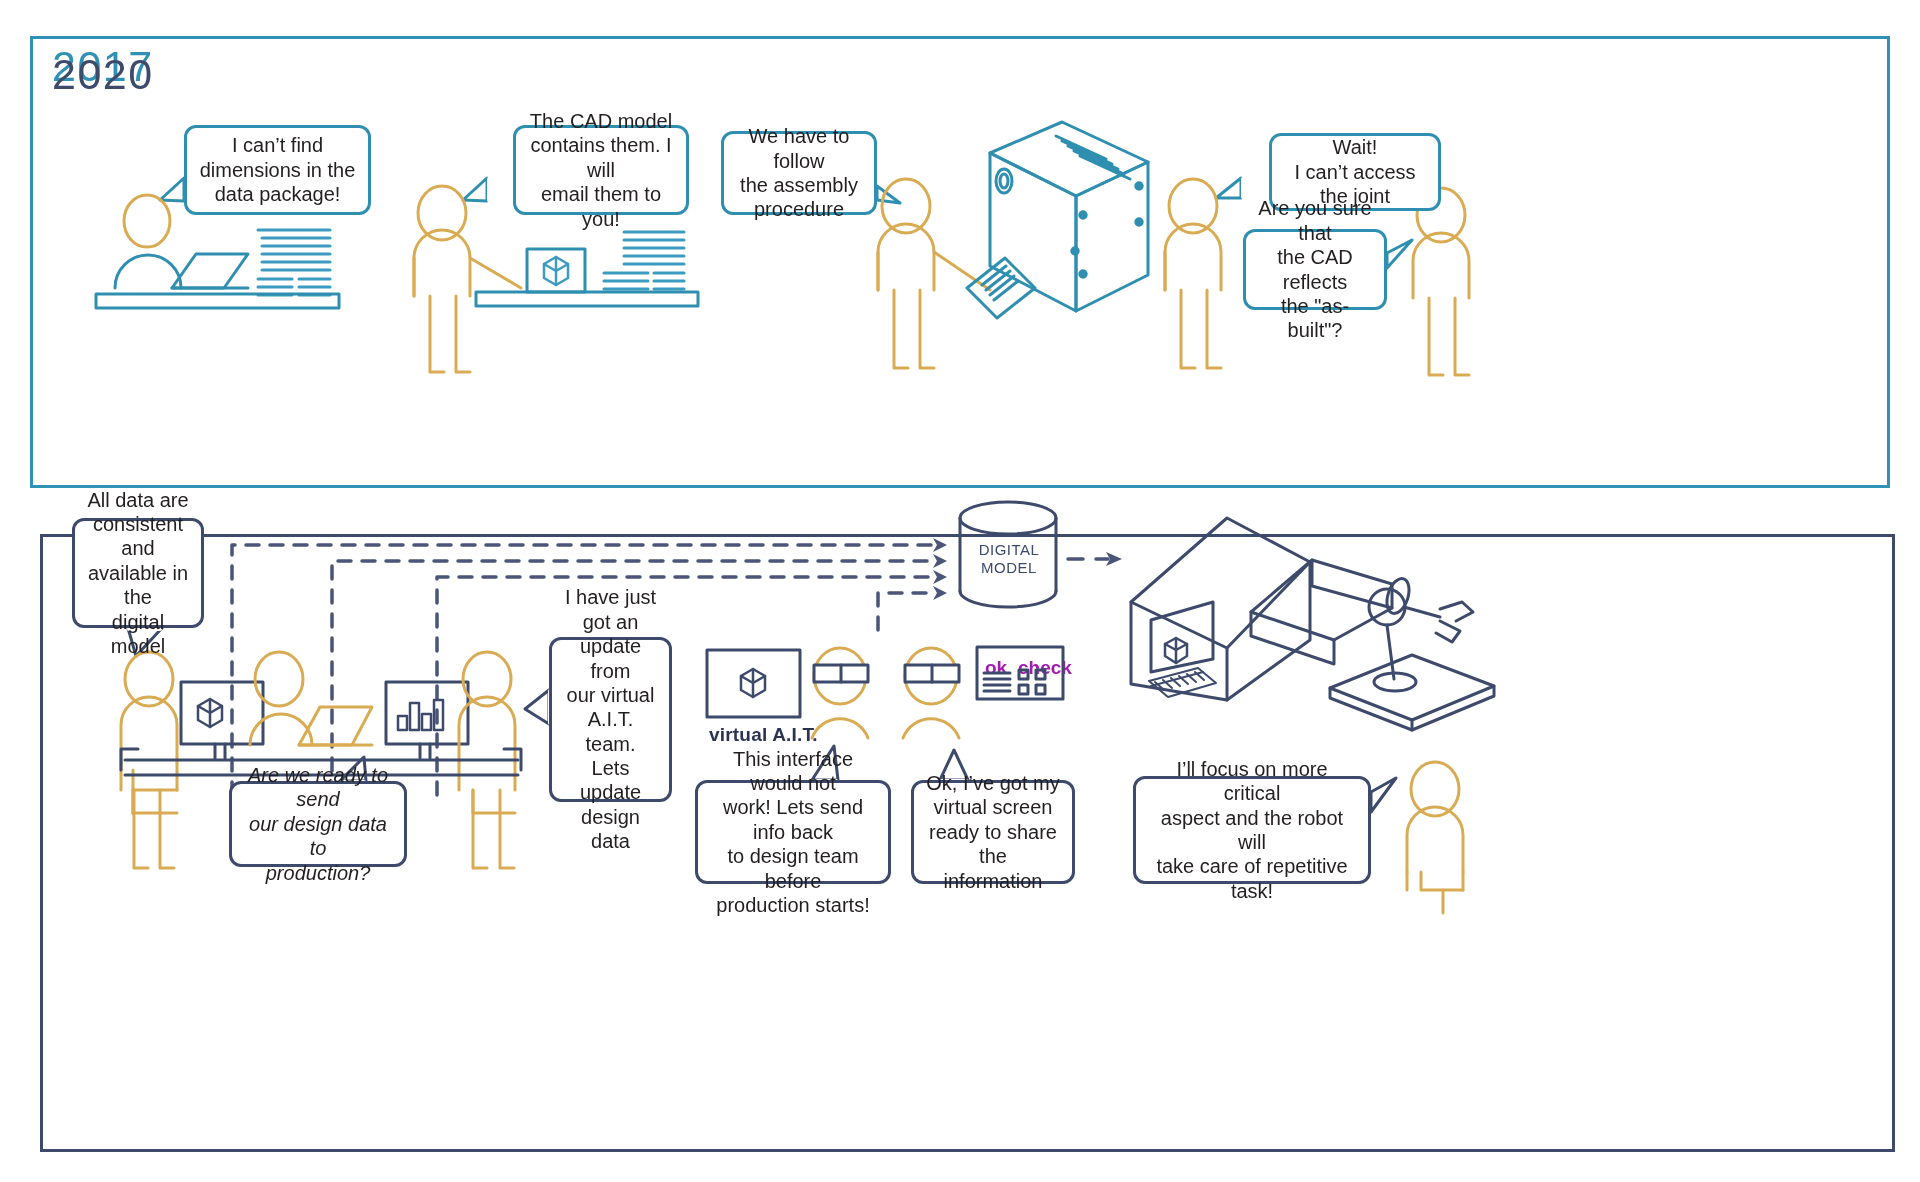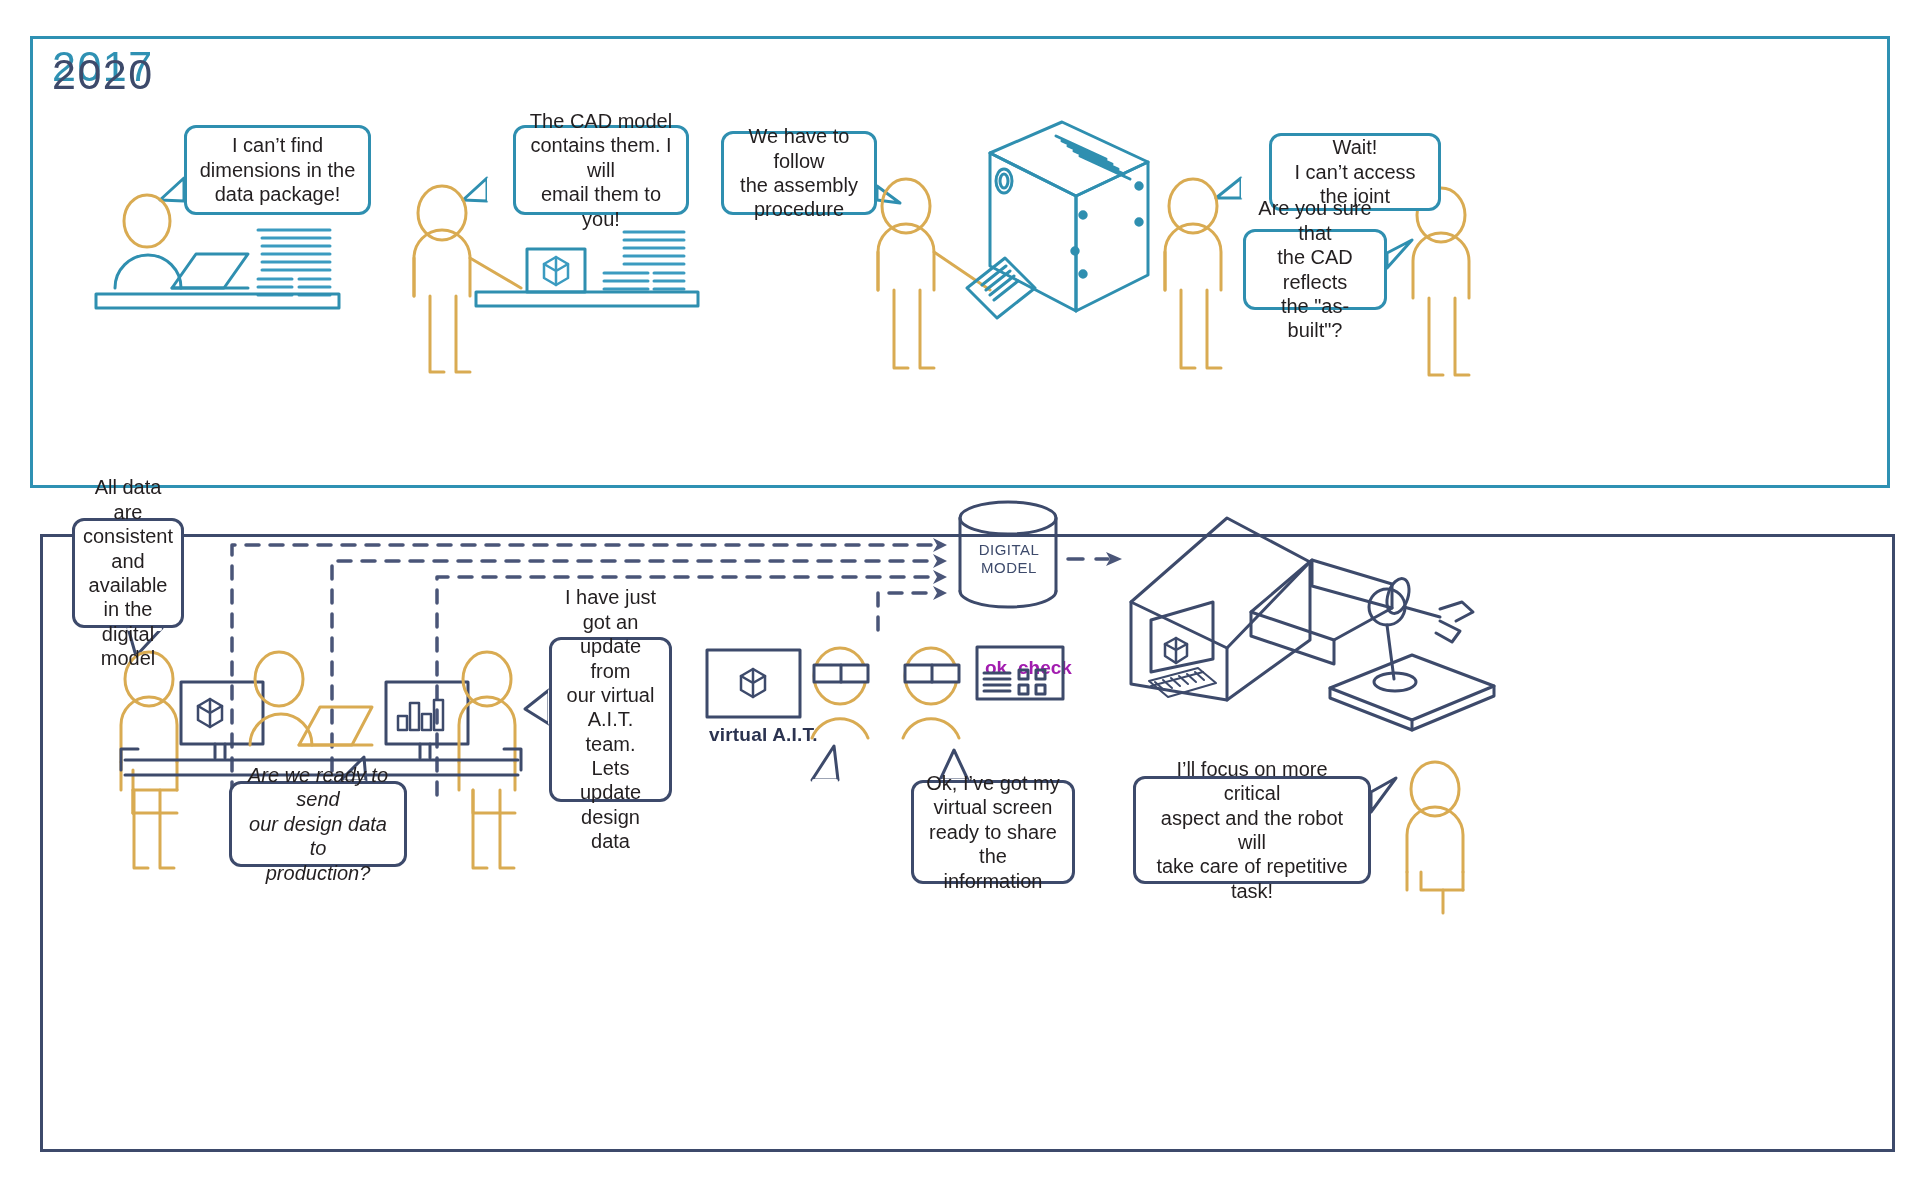--- a/index.html
+++ b/index.html
@@ -160,39 +160,45 @@
         <path d="M1429 298 L1429 375 M1429 375 L1443 375"></path>
         <path d="M1455 298 L1455 375 M1455 375 L1469 375"></path>
       </g>
 
     </g>
   </svg>
 
   <div class="panel" id="panel-2020"></div>
   <div class="year" id="year-2020">2020</div>
 
-  <div class="bubble navy" style="left:72px;top:518px;width:112px;height:110px;">
+  <div class="bubble navy" style="left:72px;top:518px;width:132px;height:110px;">
     <span>All data are
 consistent and
 available in the
 digital model</span>
   </div>
   <div class="bubble navy" style="left:229px;top:781px;width:178px;height:86px;font-style:italic;">
     <span>Are we ready to send
 our design data to
 production?</span>
   </div>
   <div class="bubble navy" style="left:549px;top:637px;width:123px;height:165px;justify-content:center;">
     <span>I have just
 got an
 update from
 our virtual
 A.I.T. team.
 Lets update
 design data</span>
+  </div>
+  <div class="bubble navy" style="left:695px;top:780px;width:196px;height:104px;">
+    <span>This interface would not
+work! Lets send info back
+to design team before
+production starts!</span>
   </div>
   <div class="bubble navy" style="left:911px;top:780px;width:164px;height:104px;">
     <span>Ok, I’ve got my
 virtual screen
 ready to share the
 information</span>
   </div>
   <div class="bubble navy" style="left:1133px;top:776px;width:238px;height:108px;">
     <span>I’ll focus on more critical
 aspect and the robot will

